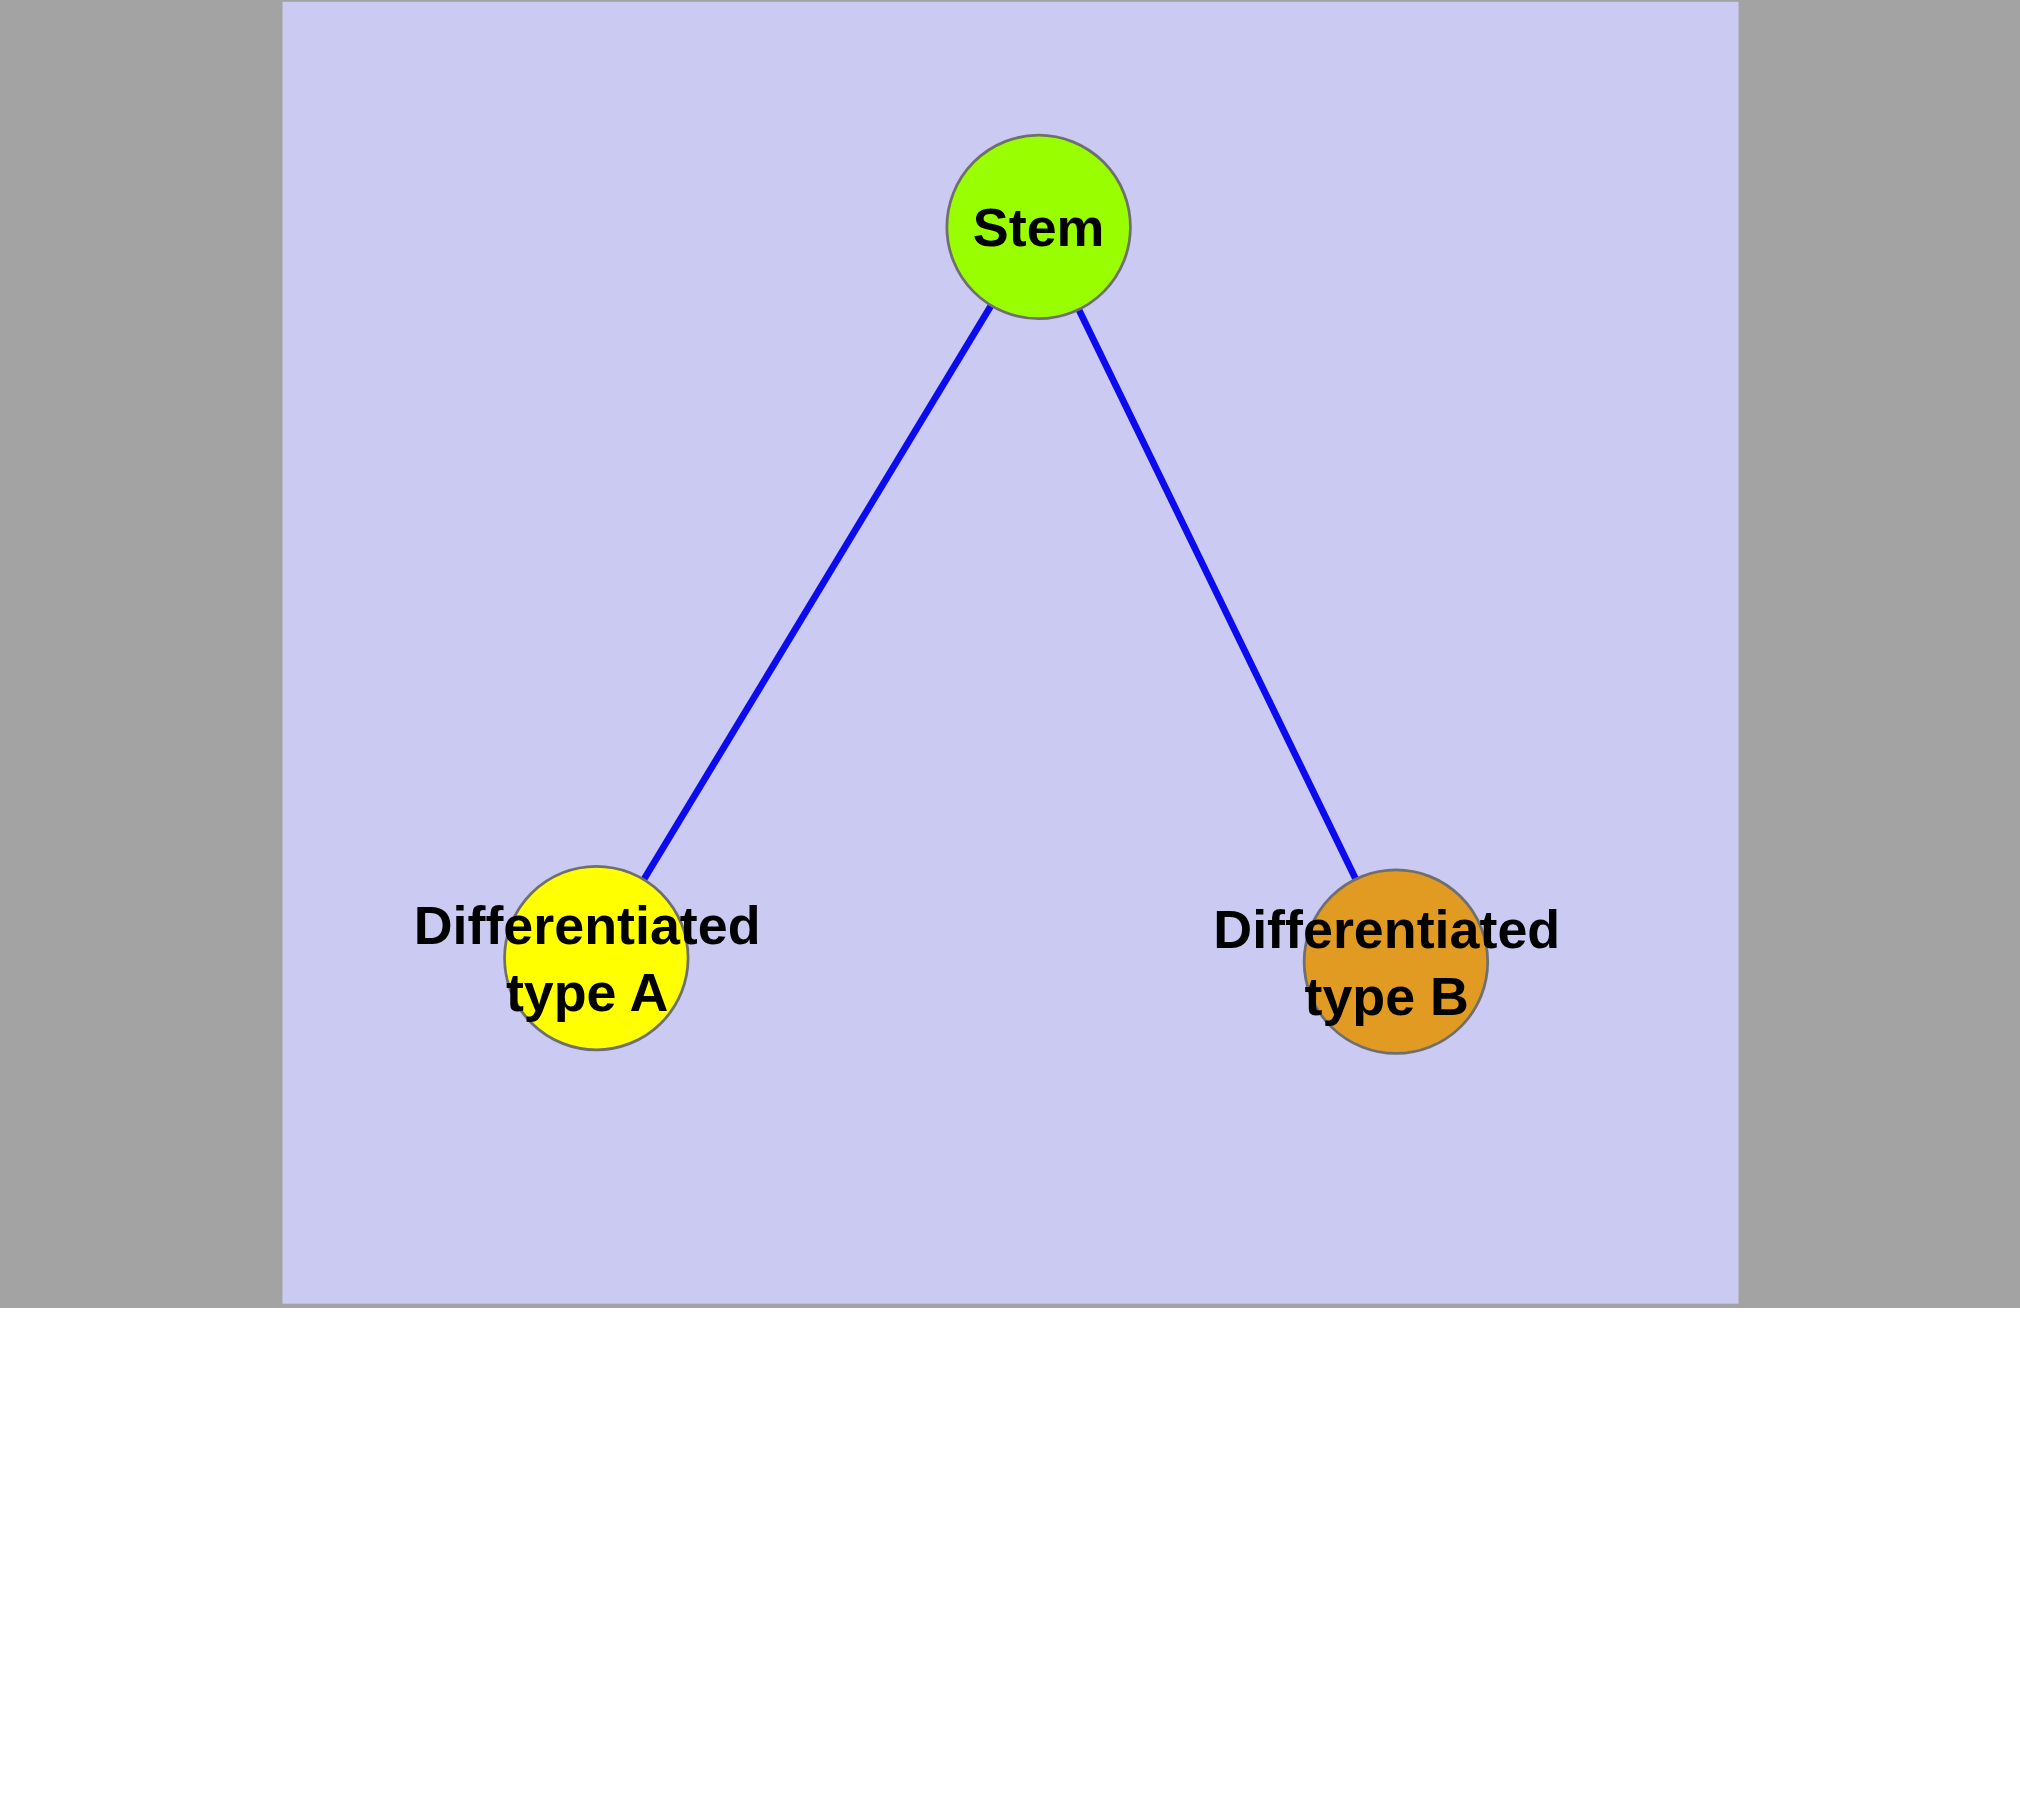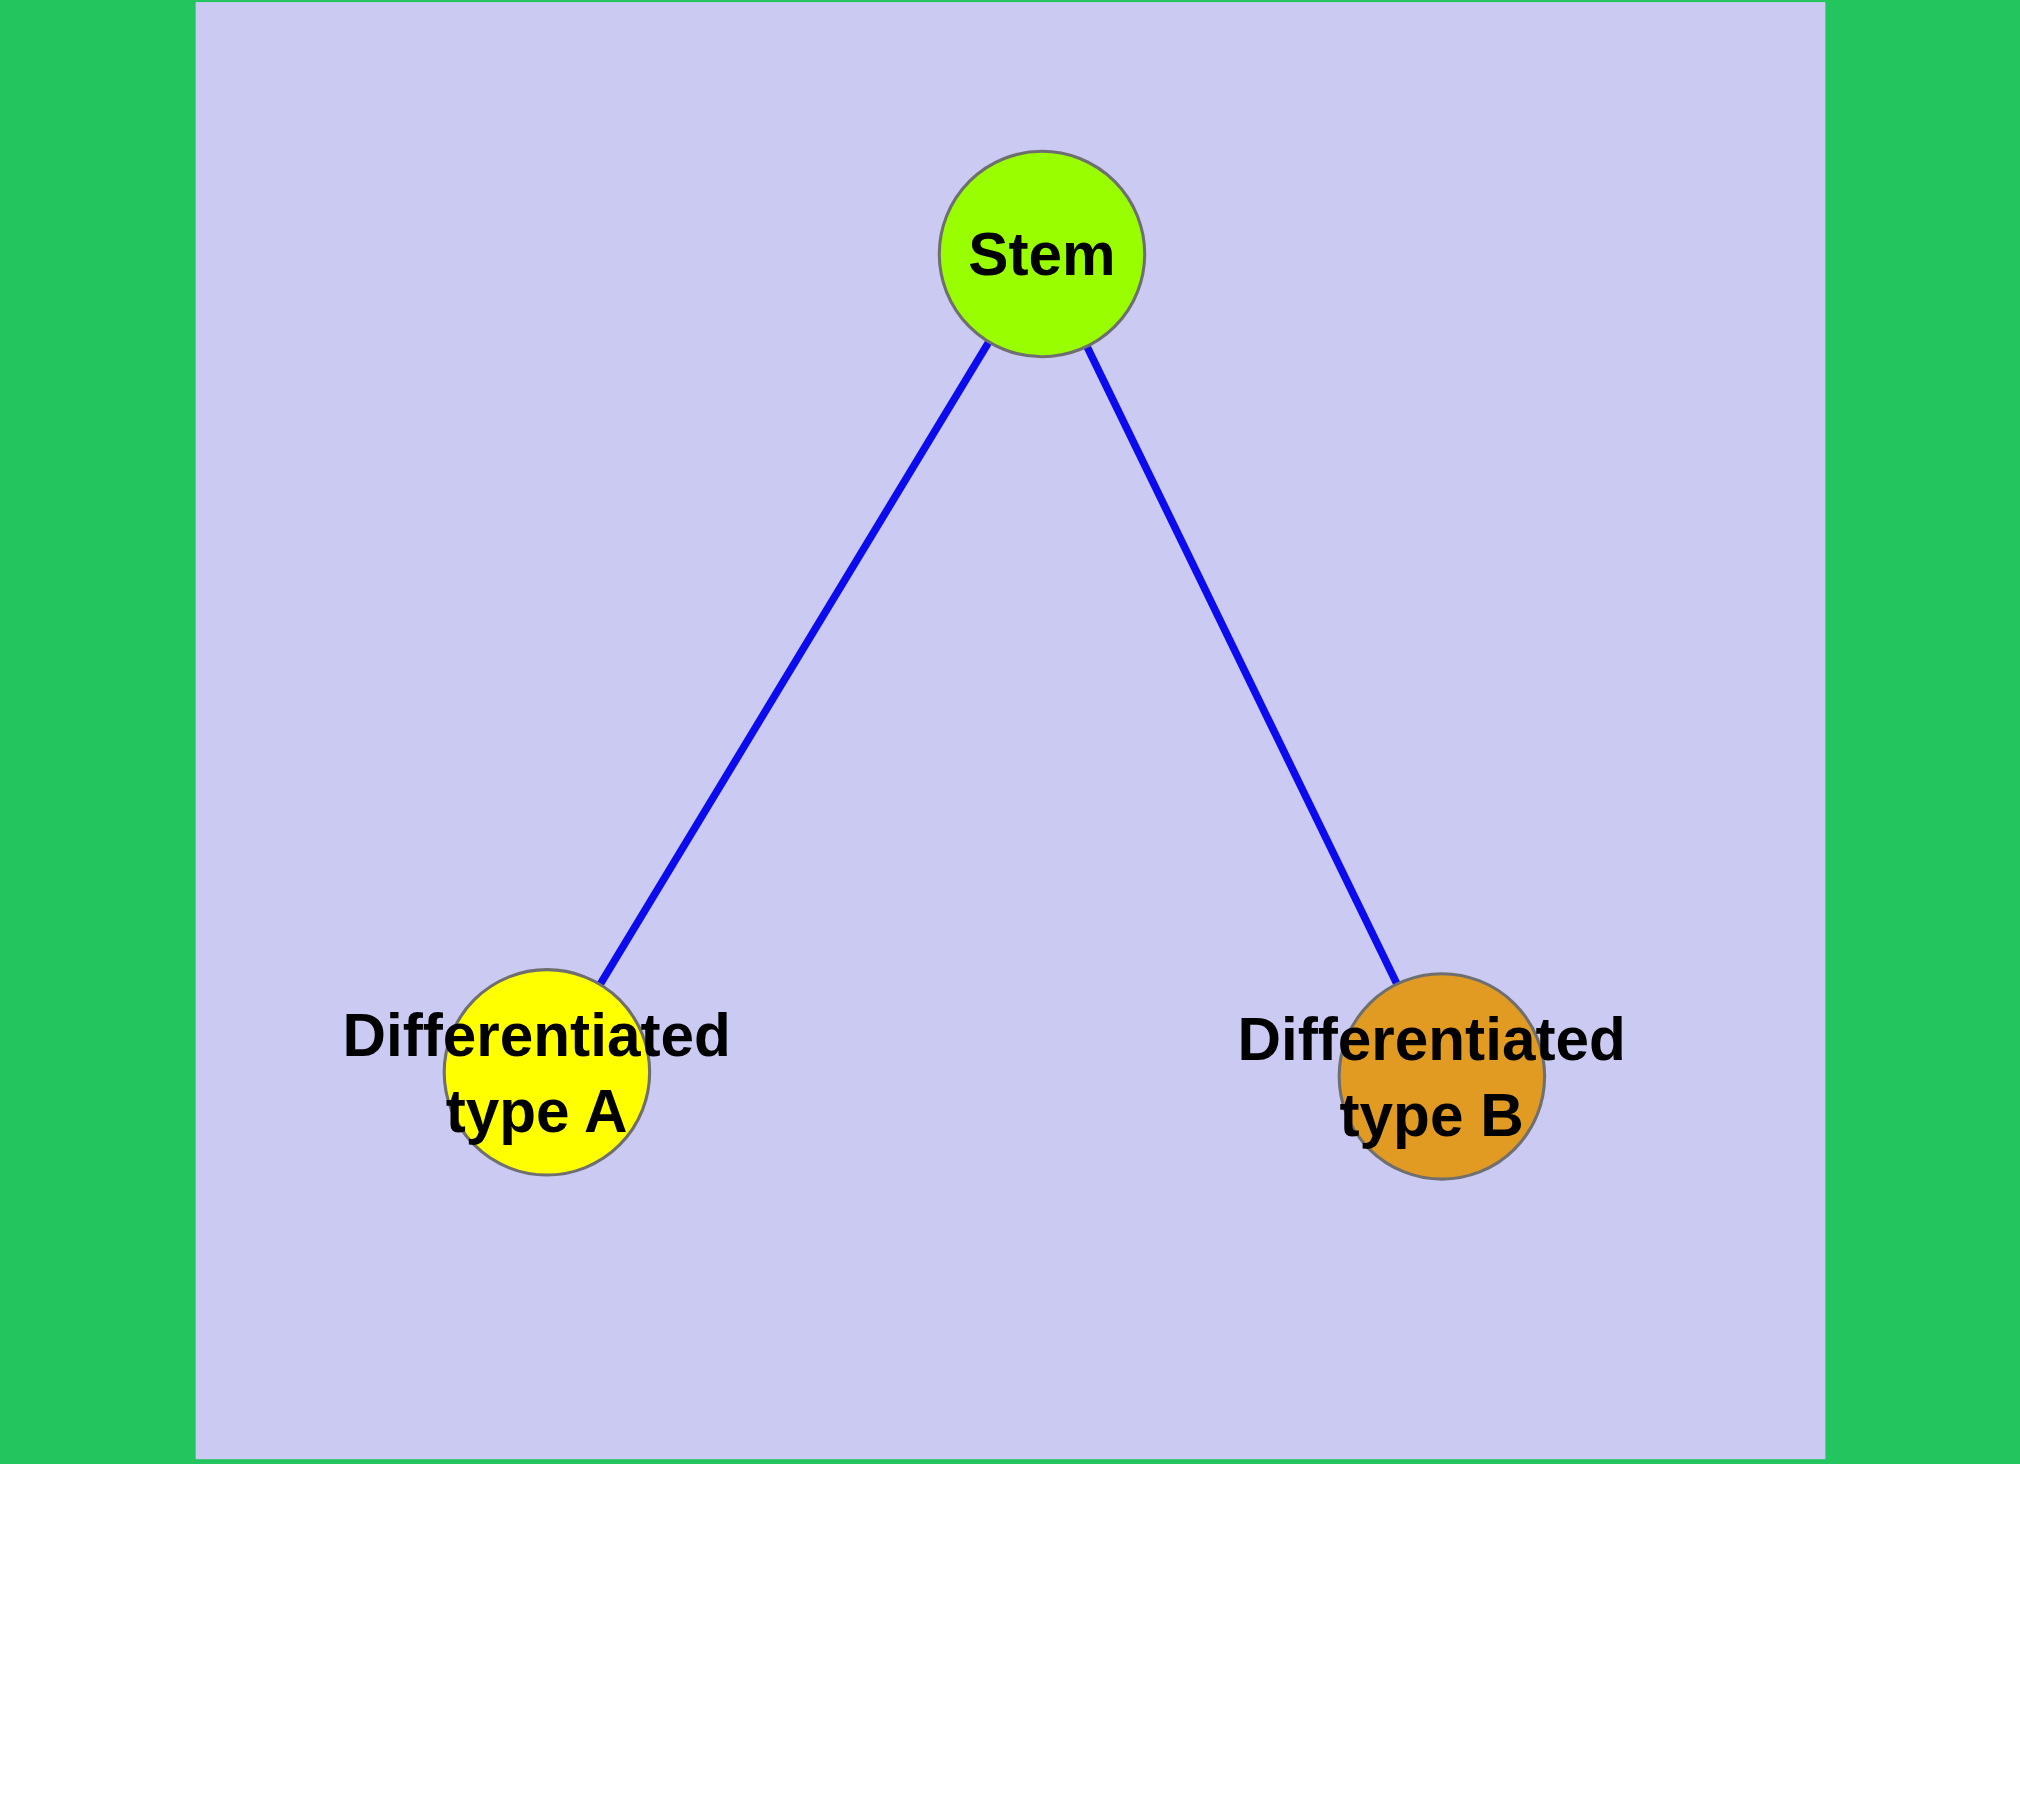--- a/index.html
+++ b/index.html
@@ -3,22 +3,22 @@
 <meta charset="utf-8">
 <style>
   html, body {
     margin: 0;
     padding: 0;
     background: #ffffff;
   }
   .page {
     position: relative;
     width: 2021px;
-    height: 1464px;
-    background: #22c55e;
+    height: 1308px;
+    background: #a3a3a3;
     overflow: hidden;
     font-family: "Liberation Sans", sans-serif;
   }
   .graph-svg {
     position: absolute;
     left: 0;
     top: 0;
     width: 100%;
     height: 100%;
     display: block;

